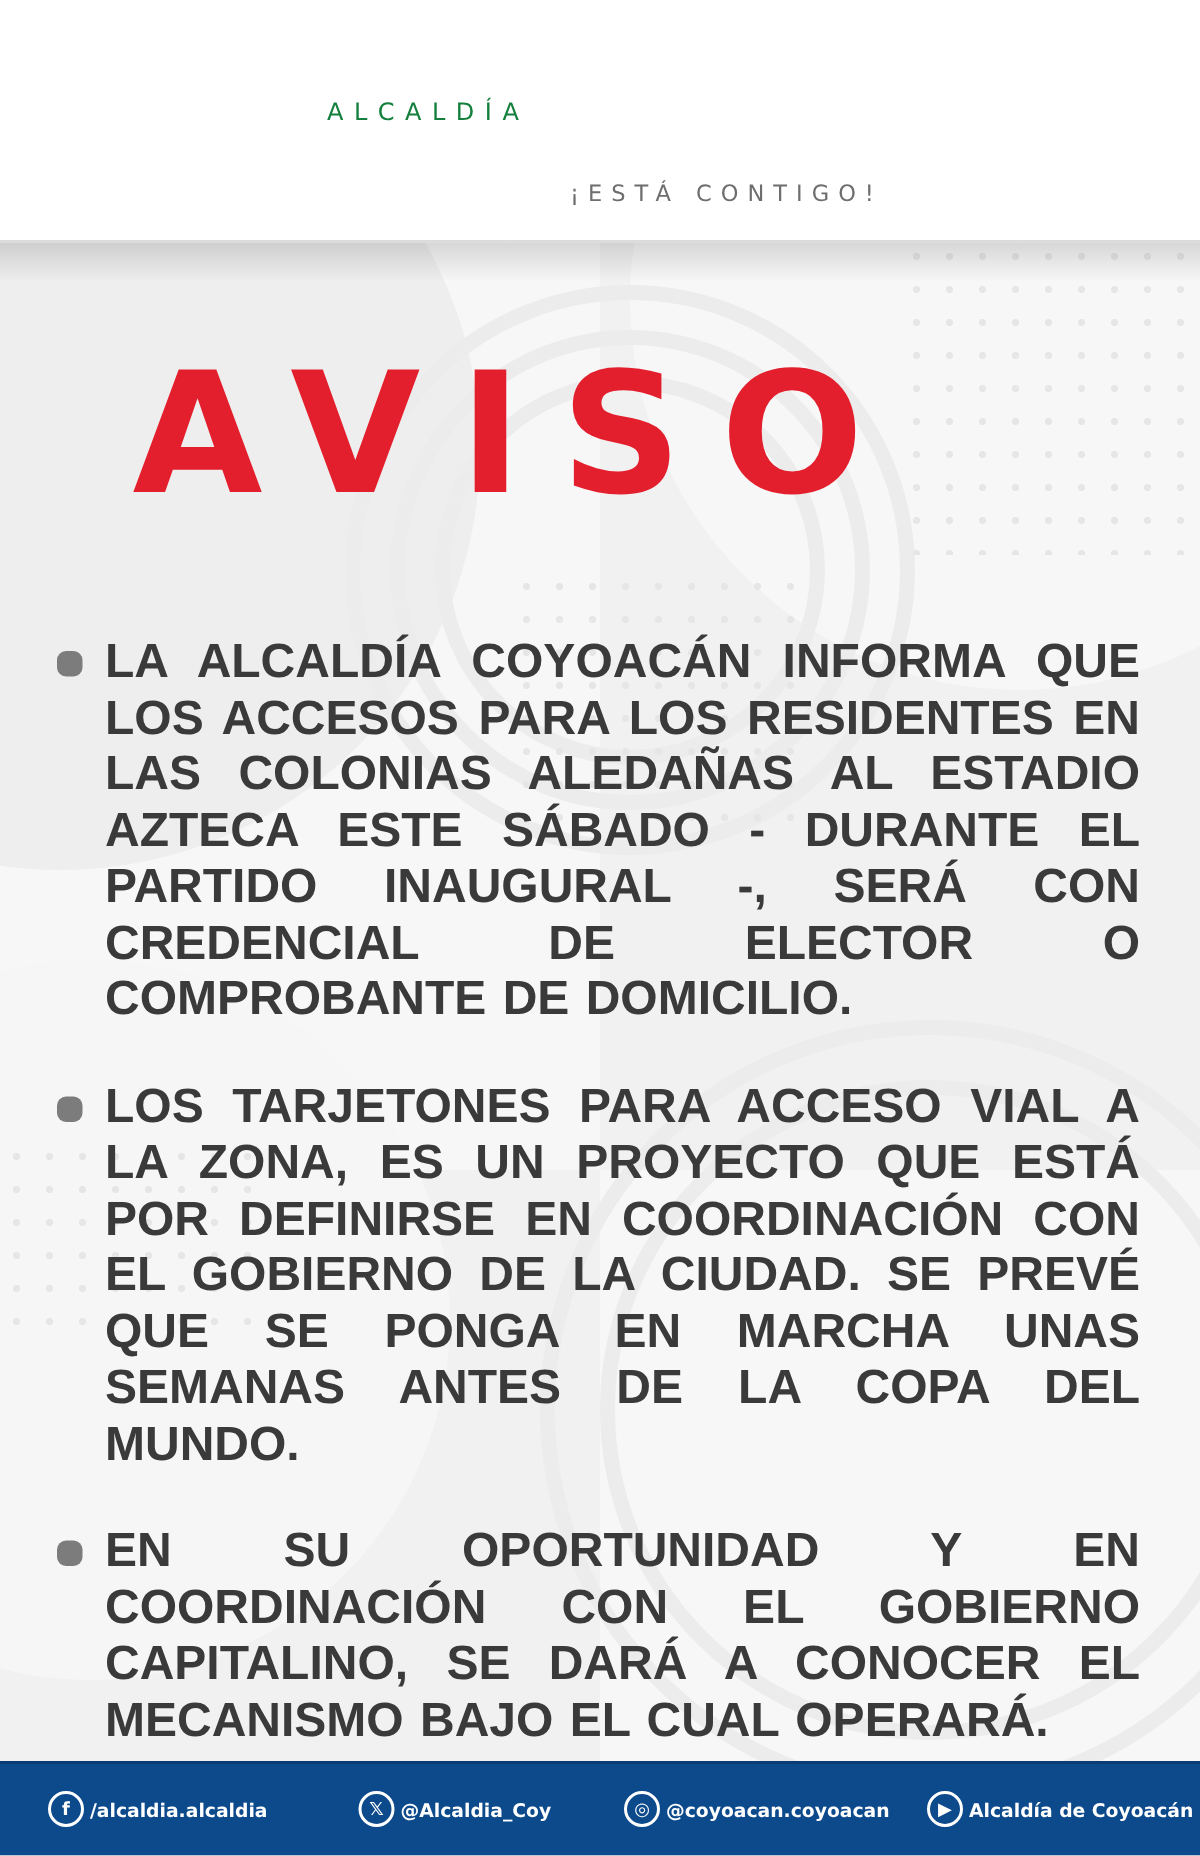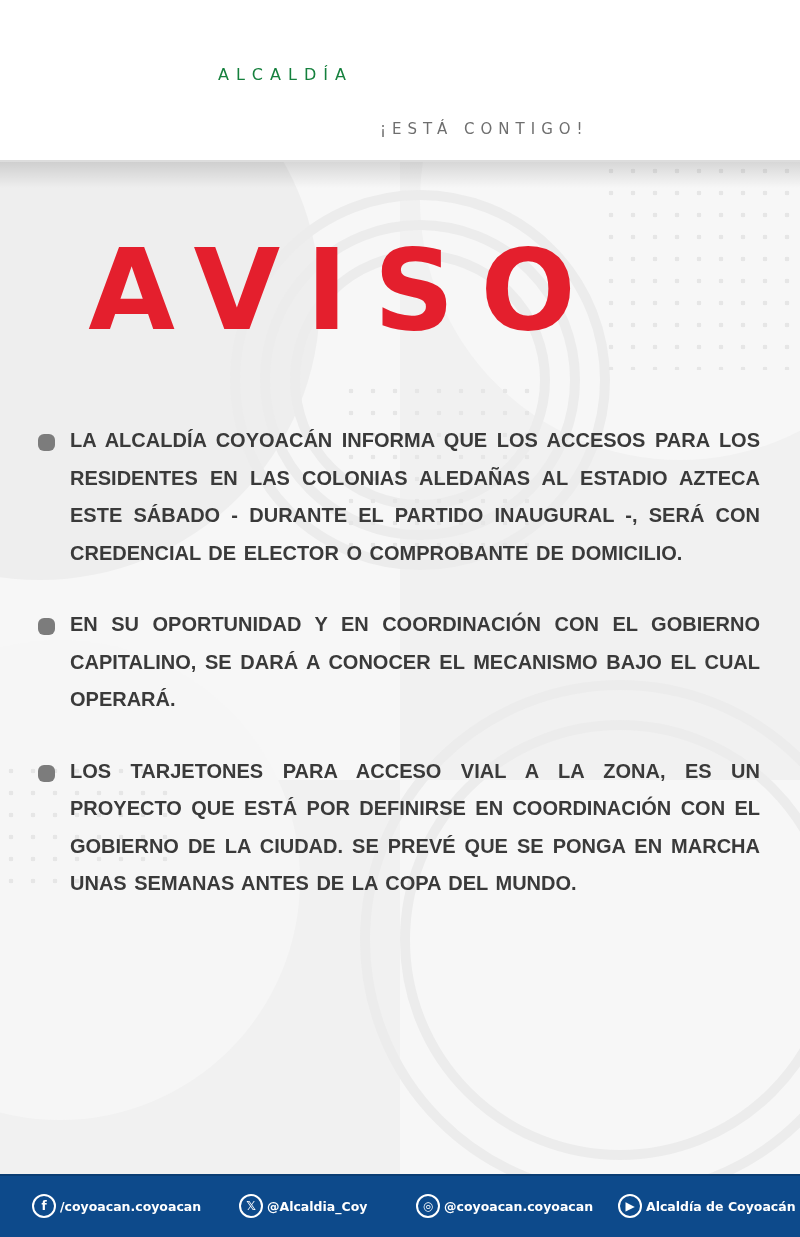--- a/index.html
+++ b/index.html
@@ -29,21 +29,21 @@
   .logo .tagline { position:absolute; left:168px; top:100px; font-size:15px; letter-spacing:6px; color:#6e6e6e; font-family:"DejaVu Sans", sans-serif; }
 
   
   .title { position:absolute; left:0; top:230px; width:664px; text-align:center; z-index:3;
     font-family:"DejaVu Sans", sans-serif; font-weight:bold; font-size:112px; line-height:120px; letter-spacing:26px; color:#e41f2d; padding-left:26px; }
 
   
   .content { position:absolute; left:38px; top:422px; width:722px; z-index:3; }
   .bullet { position:relative; padding-left:32px; margin-bottom:34px; }
   .bullet .dot { position:absolute; left:0; top:12px; width:17px; height:17px; border-radius:6px; background:#7c7c7c; }
-  .bullet .text { font-family:"Liberation Sans", sans-serif; font-weight:bold; font-size:20px; line-height:37.5px; color:#3a3a3a; text-align:justify; text-align-last:left; word-spacing:2px; }
+  .bullet .text { font-family:"Liberation Sans", sans-serif; font-weight:bold; font-size:32px; line-height:37.5px; color:#3a3a3a; text-align:justify; text-align-last:left; word-spacing:2px; }
 
   
   .footer { position:absolute; left:0; top:1174px; width:800px; height:63px; background:#0d4a8b; z-index:4; border-top:2px solid #0a3d73; }
   .social { position:absolute; top:18px; display:flex; align-items:center; gap:4px; color:#ffffff; font-family:"DejaVu Sans", sans-serif; font-weight:bold; font-size:12.5px; }
   .social .ic { width:24px; height:24px; border:2.5px solid #ffffff; border-radius:50%; display:flex; align-items:center; justify-content:center; font-size:12px; font-weight:bold; color:#ffffff; flex:none; }
 </style>
 </head>
 <body>
 
 <div class="bg">
@@ -73,32 +73,32 @@
 
 <div class="title">AVISO</div>
 
 <div class="content">
   <div class="bullet">
     <span class="dot"></span>
     <p class="text">LA ALCALDÍA COYOACÁN INFORMA QUE LOS ACCESOS PARA LOS RESIDENTES EN LAS COLONIAS ALEDAÑAS AL ESTADIO AZTECA ESTE SÁBADO - DURANTE EL PARTIDO INAUGURAL -,  SERÁ CON CREDENCIAL DE ELECTOR O COMPROBANTE DE DOMICILIO.</p>
   </div>
   <div class="bullet">
     <span class="dot"></span>
-    <p class="text">EN SU OPORTUNIDAD Y EN COORDINACIÓN CON EL GOBIERNO CAPITALINO, SE DARÁ A CONOCER EL MECANISMO BAJO EL CUAL OPERARÁ.</p>
+    <p class="text">LOS  TARJETONES PARA ACCESO VIAL A LA ZONA, ES UN PROYECTO QUE ESTÁ POR DEFINIRSE EN COORDINACIÓN CON EL GOBIERNO DE LA CIUDAD. SE PREVÉ QUE SE PONGA EN MARCHA UNAS SEMANAS ANTES DE LA COPA DEL MUNDO.</p>
   </div>
   <div class="bullet">
     <span class="dot"></span>
-    <p class="text">LOS  TARJETONES PARA ACCESO VIAL A LA ZONA, ES UN PROYECTO QUE ESTÁ POR DEFINIRSE EN COORDINACIÓN CON EL GOBIERNO DE LA CIUDAD. SE PREVÉ QUE SE PONGA EN MARCHA UNAS SEMANAS ANTES DE LA COPA DEL MUNDO.</p>
+    <p class="text">EN SU OPORTUNIDAD Y EN COORDINACIÓN CON EL GOBIERNO CAPITALINO, SE DARÁ A CONOCER EL MECANISMO BAJO EL CUAL OPERARÁ.</p>
   </div>
 </div>
 
 <div class="footer">
   <div class="social" style="left:32px;">
     <span class="ic">f</span>
-    <span>/coyoacan.coyoacan</span>
+    <span>/alcaldia.alcaldia</span>
   </div>
   <div class="social" style="left:239px;">
     <span class="ic">𝕏</span>
     <span>@Alcaldia_Coy</span>
   </div>
   <div class="social" style="left:416px;">
     <span class="ic">◎</span>
     <span>@coyoacan.coyoacan</span>
   </div>
   <div class="social" style="left:618px;">

